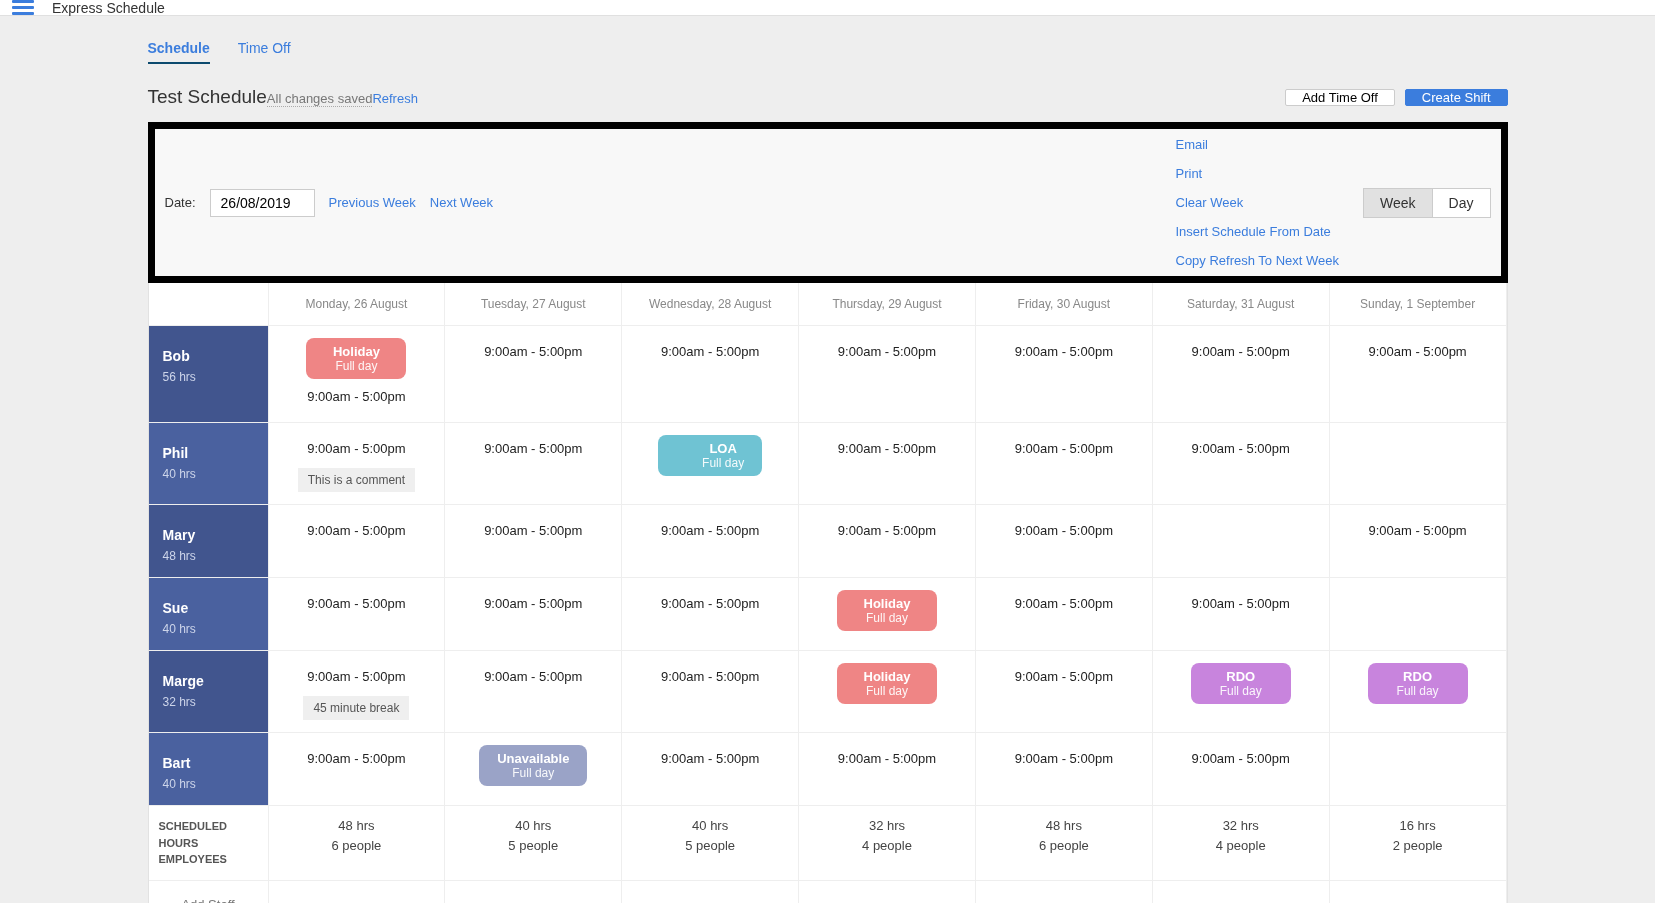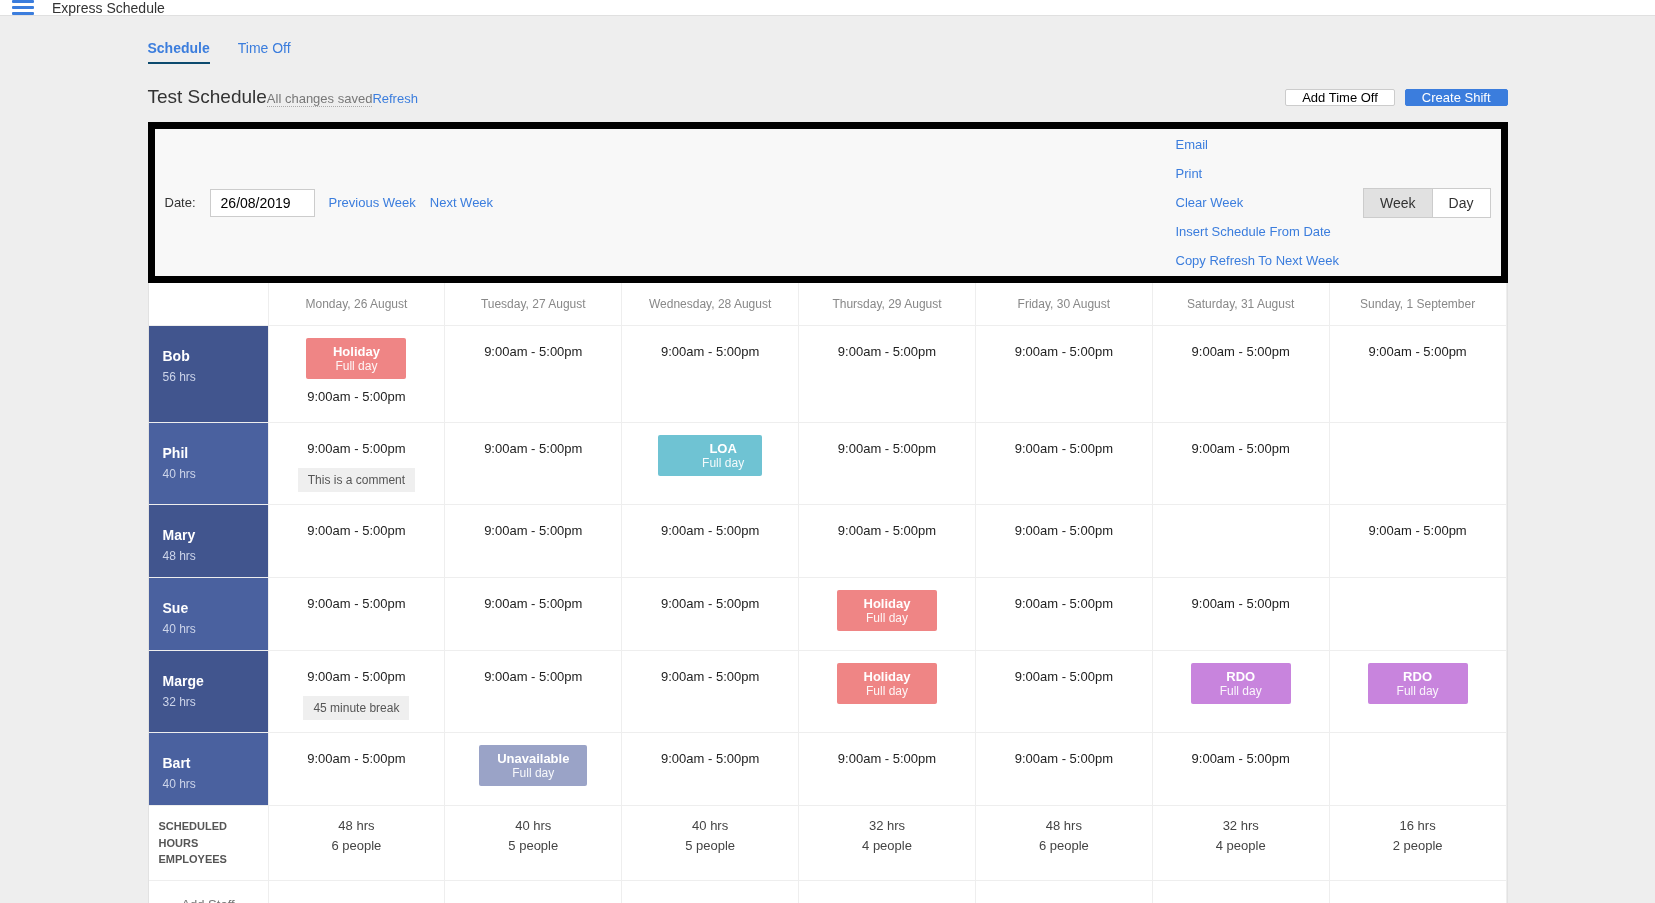--- a/index.html
+++ b/index.html
@@ -34,21 +34,21 @@
   .row { display: grid; grid-template-columns: 120px repeat(7, 1fr); }
   .header-cell, .cell, .staff-cell, .footer-cell { border-right: 1px solid #eee; border-bottom: 1px solid #eee; padding: 10px 8px; }
   .header-cell { text-align: center; color: #888; font-size: 12px; padding: 14px 8px; }
   .header-cell.first { background: #fff; }
   .staff-cell { background: #41558e; color: #fff; padding: 22px 14px 14px 14px; }
   .staff-cell.alt { background: #4a619f; }
   .staff-name { font-weight: 600; font-size: 14px; }
   .staff-hrs { font-size: 12px; color: #cdd5ea; margin-top: 6px; }
   .cell { text-align: center; padding: 12px 8px; }
   .shift-text { font-size: 13px; color: #222; padding: 6px 0; }
-  .badge { display: inline-block; color: #fff; border-radius: 2px; padding: 6px 18px; min-width: 100px; margin-bottom: 4px; }
+  .badge { display: inline-block; color: #fff; border-radius: 8px; padding: 6px 18px; min-width: 100px; margin-bottom: 4px; }
   .badge-title { font-weight: 600; font-size: 13px; }
   .badge-sub { font-size: 12px; opacity: 0.92; }
   .b-holiday { background: #ef8585; }
   .b-loa { background: #6fc3d3; padding-left: 44px; }
   .b-unavail { background: #9aa3c7; }
   .b-rdo { background: #c884dd; }
   .comment { display: inline-block; background: #efefef; padding: 5px 10px; font-size: 12px; color: #555; margin-top: 6px; }
   .footer-row .staff-cell { background: #fff; color: #555; font-size: 11px; font-weight: 700; line-height: 1.5; padding: 12px 10px; }
   .footer-cell { text-align: center; color: #444; font-size: 13px; line-height: 1.5; }
   .addstaff-row .staff-cell { background: #fff; color: #777; text-decoration: underline; cursor: pointer; padding: 16px 10px; text-align: center; font-size: 13px; }

